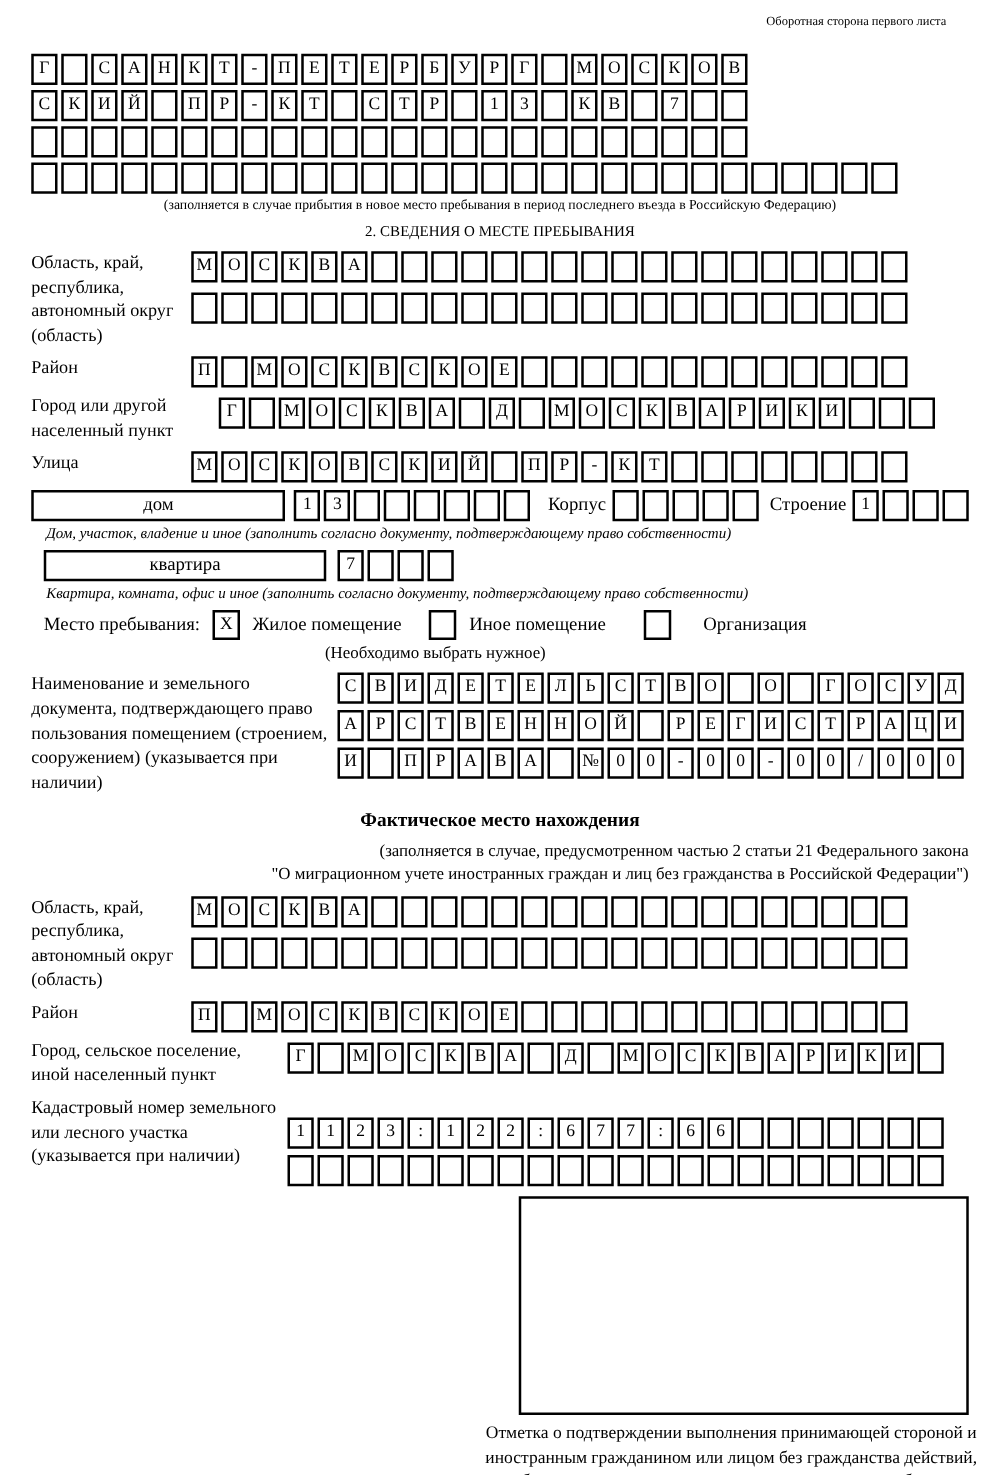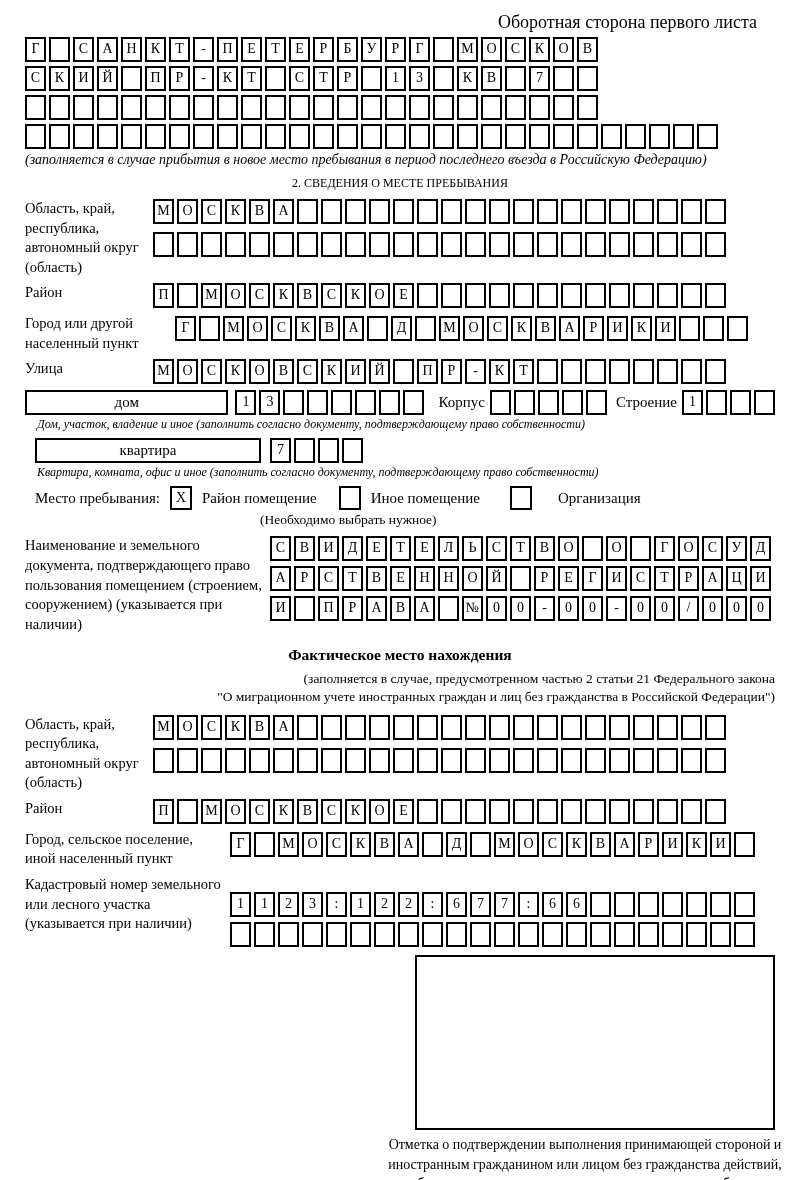--- a/index.html
+++ b/index.html
@@ -2,36 +2,36 @@
 <html><head>
 <meta charset="utf-8">
 <style>
   html,body{margin:0;padding:0;background:#fff;}
   .page{
     width:800px;height:1180px;box-sizing:border-box;
     padding:12px 25px 10px 25px;
     font-family:"Liberation Serif", serif;color:#000;
     overflow:hidden;position:relative;
   }
-  .header-note{text-align:right;font-size:18px;padding-right:18px;margin-bottom:4px;}
+  .header-note{text-align:right;font-size:10px;padding-right:18px;margin-bottom:20px;}
   .row-flex{display:flex;align-items:flex-start;}
   .lbl{font-size:14.5px;line-height:1.35;padding-right:6px;box-sizing:border-box;}
   .lbl-150{flex:0 0 150px;}
   .lbl-128{flex:0 0 128px;}
   .lbl-205{flex:0 0 205px;}
   .lbl-245{flex:0 0 245px;}
   .rows{display:flex;flex-direction:column;gap:4px;}
   .cellrow{display:flex;gap:3px;flex-wrap:nowrap;}
   .cell{
     flex:0 0 auto;width:21px;height:25px;box-sizing:border-box;
     border:2px solid #000;text-align:center;font-size:14px;line-height:20px;
     font-family:"Liberation Serif", serif;background:#fff;
   }
   .fullrow{margin-top:4px;}
-  .caption{font-size:14px;text-align:left;margin:3px 0 8px 0;font-style:italic;}
+  .caption{font-size:11px;text-align:center;margin:3px 0 8px 0;}
   .caption-left{font-size:12px;margin:2px 0 6px 12px;font-style:italic;}
   .section-title{text-align:center;font-weight:normal;font-size:12px;margin:6px 0 8px 0;}
   .mb{margin-bottom:6px;}
   .gap8{margin-top:8px;}
   .labelbox{
     box-sizing:border-box;border:2px solid #000;height:25px;
     display:flex;align-items:center;justify-content:center;font-size:15px;
   }
   .house-row{display:flex;align-items:center;margin:4px 0 2px 0;}
   .house-box{width:209px;margin-right:7px;}
@@ -365,21 +365,21 @@
         <span class="cell"></span>
         <span class="cell"></span>
         <span class="cell"></span>
       </div>
   </div>
   <div class="caption-left">Квартира, комната, офис и иное (заполнить согласно документу, подтверждающему право собственности)</div>
 
   <div class="place-row">
     <span>Место пребывания:</span>
     <span class="checkbox">X</span>
-    <span>Район помещение</span>
+    <span>Жилое помещение</span>
     <span class="checkbox" style="margin-left:22px;"></span>
     <span>Иное помещение</span>
     <span class="checkbox" style="margin-left:30px;margin-right:26px;"></span>
     <span>Организация</span>
   </div>
   <div class="place-note">(Необходимо выбрать нужное)</div>
 
   <div class="row-flex gap8">
     <div class="lbl lbl-245">Наименование и земельного документа, подтверждающего право пользования помещением (строением, сооружением) (указывается при наличии)</div>
     <div class="rows" style="gap:5px;">

